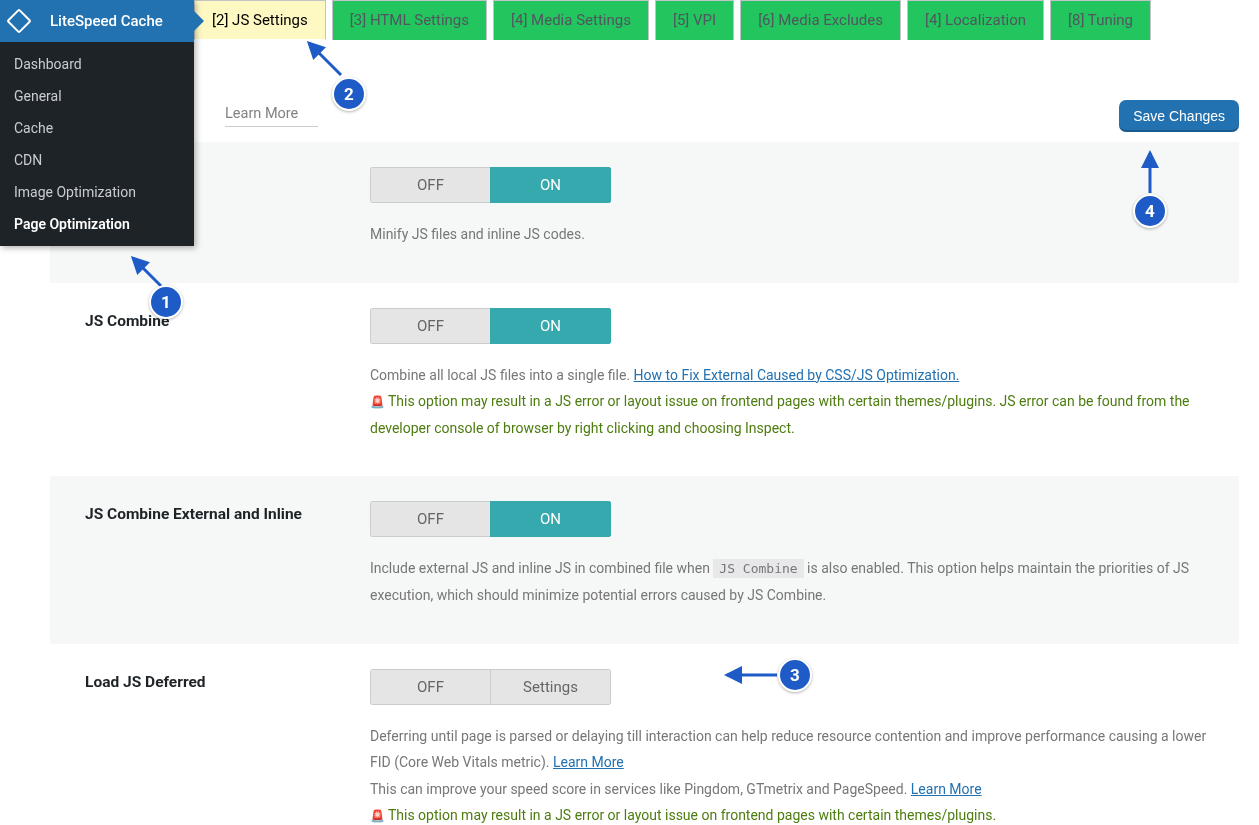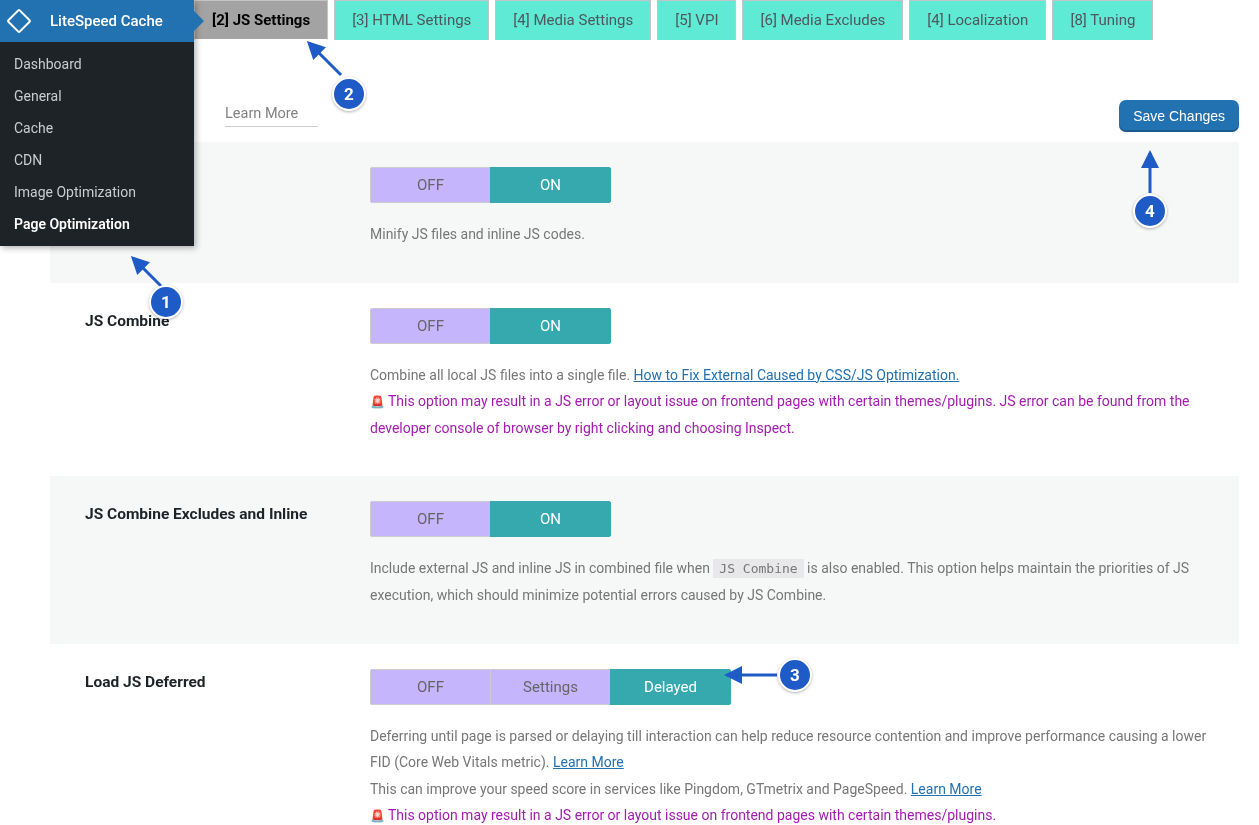--- a/index.html
+++ b/index.html
@@ -63,31 +63,31 @@
     display: flex;
     position: absolute;
     top: 0;
     left: 194px;
     right: 0;
     z-index: 5;
     gap: 6px;
   }
   .tab {
     padding: 10px 17px;
-    background: #5eead4;
+    background: #22c55e;
     color: #50575e;
     font-size: 15px;
     cursor: pointer;
     border:1px solid #c3c4c7;
     border-bottom:none;
   }
   .tab.active {
-    background: #a3a3a3;
+    background: #fef9c3;
     color: #000;
-    font-weight: 700;
+    font-weight: 400;
     border:1px solid #c3c4c7;
     border-bottom:1px solid #fff;
   }
 
   
   .main {
     position: relative;
     margin-left: 30px;
     padding: 60px 20px 30px 20px; 
   }
@@ -132,29 +132,29 @@
     font-size: 15.5px;
     color: #1d2327;
     padding-top: 4px;
   }
   .setting-body { flex: 1; }
 
   
   .toggle-group { display: inline-flex; border-radius: 3px; overflow: hidden; font-size:15px;}
   .toggle-option { 
     padding: 8px 0; width:121px; text-align:center;
-    border: 1px solid #ccc; background: #c4b5fd; color: #666; cursor: pointer;
+    border: 1px solid #ccc; background: #e5e5e5; color: #666; cursor: pointer;
     font-weight:400;
   }
   .toggle-option + .toggle-option { margin-left: -1px; }
   .toggle-option.sel { background: #36a9ae; color: #fff; border-color: #36a9ae; }
 
   .desc { color: #777; font-size: 14px; margin-top: 18px; line-height: 1.9; }
   .desc a { color: #2271b1; text-decoration: underline; }
-  .desc .warn { color: #a21caf; }
+  .desc .warn { color: #4d7c0f; }
   .desc code {
     background: #e8e8ea;
     padding: 2px 6px;
     font-family: Consolas, Monaco, monospace;
     font-size: 13px;
   }
   .warning-icon::before{ content:"🚨 "; font-size:12px;}
 
   
   .marker {
@@ -229,39 +229,38 @@
           <div class="toggle-option sel">ON</div>
         </div>
         <div class="desc">
           <span>Combine all local JS files into a single file. </span><a href="#">How to Fix External Caused by CSS/JS Optimization.</a><br>
           <span class="warn"><span class="warning-icon"></span><span>This option may result in a JS error or layout issue on frontend pages with certain themes/plugins. JS error can be found from the developer console of browser by right clicking and choosing Inspect.</span></span>
         </div>
       </div>
     </div>
 
     <div class="setting-row shaded">
-      <div class="setting-label">JS Combine Excludes and Inline</div>
+      <div class="setting-label">JS Combine External and Inline</div>
       <div class="setting-body">
         <div class="toggle-group">
           <div class="toggle-option">OFF</div>
           <div class="toggle-option sel">ON</div>
         </div>
         <div class="desc">
           <span>Include external JS and inline JS in combined file when </span><code>JS Combine</code><span> is also enabled. This option helps maintain the priorities of JS execution, which should minimize potential errors caused by JS Combine.</span>
         </div>
       </div>
     </div>
 
     <div class="setting-row">
       <div class="setting-label">Load JS Deferred</div>
       <div class="setting-body">
         <div class="toggle-group">
           <div class="toggle-option">OFF</div>
           <div class="toggle-option">Settings</div>
-          <div class="toggle-option sel">Delayed</div>
         </div>
         <div class="desc">
           <span>Deferring until page is parsed or delaying till interaction can help reduce resource contention and improve performance causing a lower FID (Core Web Vitals metric). </span><a href="#">Learn More</a><br>
           <span>This can improve your speed score in services like Pingdom, GTmetrix and PageSpeed. </span><a href="#">Learn More</a><br>
           <span class="warn"><span class="warning-icon"></span><span>This option may result in a JS error or layout issue on frontend pages with certain themes/plugins.</span></span>
         </div>
       </div>
     </div>
 
   </div>

